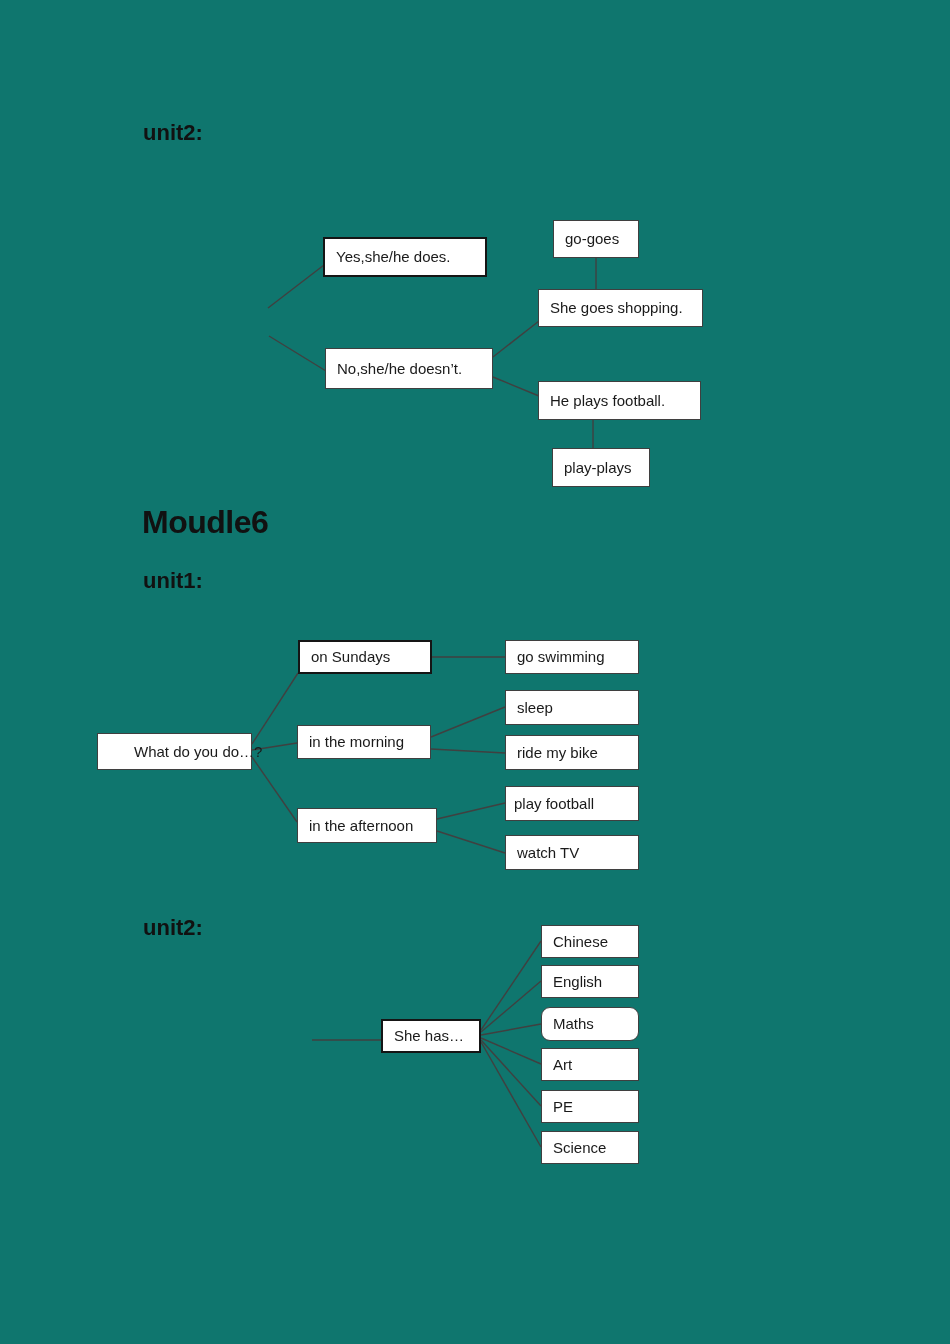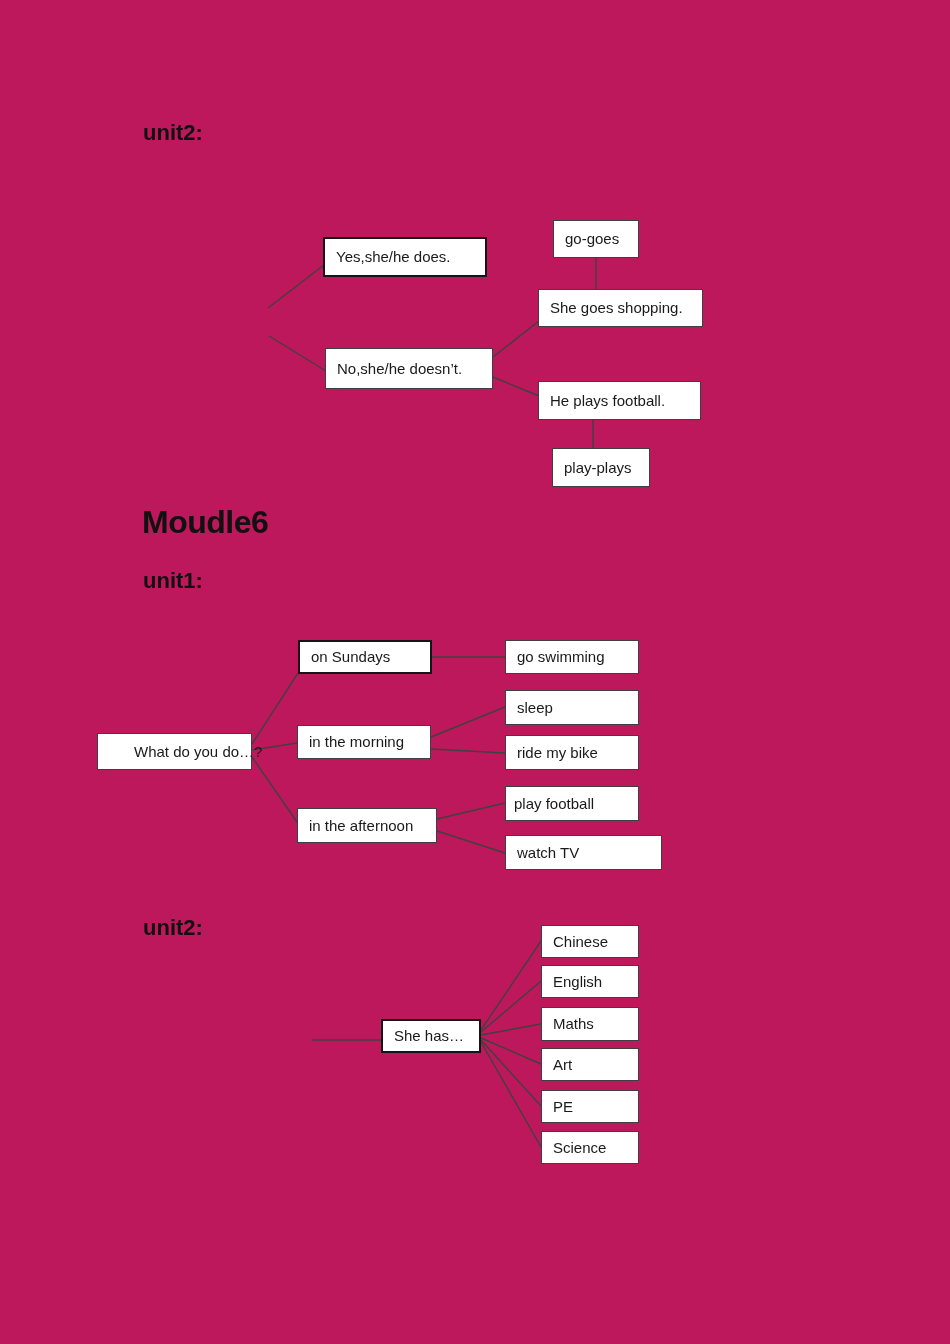--- a/index.html
+++ b/index.html
@@ -1,20 +1,20 @@
 <!DOCTYPE html>
 <html><head>
 <meta charset="utf-8">
 <style>
   html, body { margin: 0; padding: 0; background: #ffffff; }
   .page {
     position: relative;
     width: 950px;
     height: 1344px;
-    background: #be185d;
+    background: #0f766e;
     font-family: "Liberation Sans", sans-serif;
     color: #1a1a1a;
     overflow: hidden;
     text-decoration: underline;
   }
   .wires {
     position: absolute;
     left: 0; top: 0;
     width: 950px; height: 1344px;
     pointer-events: none;
@@ -113,30 +113,30 @@
   <div class="node" style="left:297px; top:808px; width:140px; height:35px;">in the afternoon</div>
 
   <div class="node" style="left:505px; top:640px; width:134px; height:34px;">go swimming</div>
 
   <div class="node" style="left:505px; top:690px; width:134px; height:35px;text-align:center;">sleep</div>
 
   <div class="node" style="left:505px; top:735px; width:134px; height:35px;">ride my bike</div>
 
   <div class="node" style="left:505px; top:786px; width:134px; height:35px;padding-left:8px;">play football</div>
 
-  <div class="node" style="left:505px; top:835px; width:157px; height:35px;">watch TV</div>
+  <div class="node" style="left:505px; top:835px; width:134px; height:35px;">watch TV</div>
 
 
   <div class="node thick" style="left:381px; top:1019px; width:100px; height:34px;">She has…</div>
 
   <div class="node" style="left:541px; top:925px; width:98px; height:33px;">Chinese</div>
 
   <div class="node" style="left:541px; top:965px; width:98px; height:33px;">English</div>
 
-  <div class="node" style="left:541px; top:1007px; width:98px; height:34px;">Maths</div>
+  <div class="node" style="left:541px; top:1007px; width:98px; height:34px;border-radius:9px;">Maths</div>
 
   <div class="node" style="left:541px; top:1048px; width:98px; height:33px;">Art</div>
 
   <div class="node" style="left:541px; top:1090px; width:98px; height:33px;">PE</div>
 
   <div class="node" style="left:541px; top:1131px; width:98px; height:33px;">Science</div>
 
 </div>
 
 </body></html>

